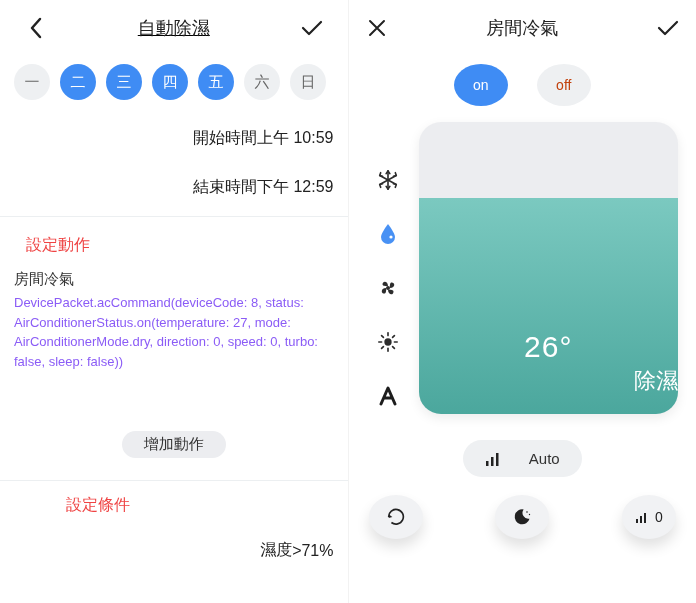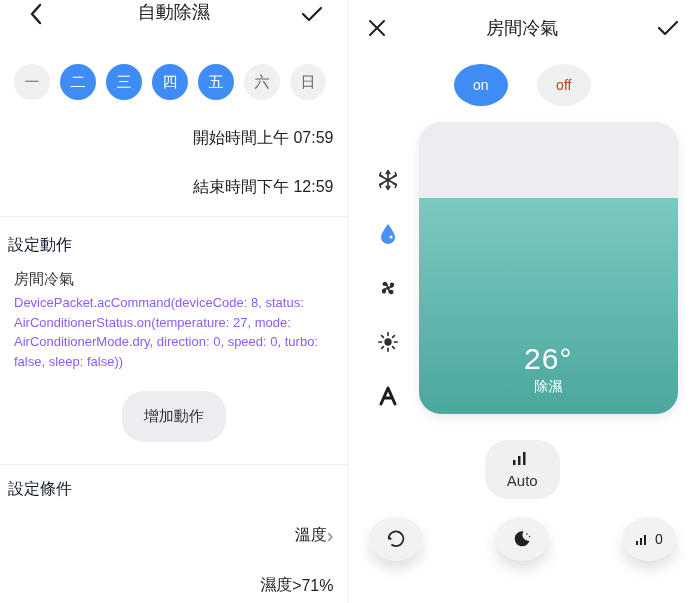--- a/index.html
+++ b/index.html
@@ -2,37 +2,37 @@
 <html><head>
   <meta charset="utf-8">
   <style>
     * { margin: 0; padding: 0; box-sizing: border-box; }
     body { font-family: -apple-system, "Helvetica Neue", Arial, sans-serif; background: #fff; }
     .viewport { width: 696px; height: 603px; display: flex; position: relative; overflow: hidden; }
     .pane { flex: 1; height: 100%; position: relative; background: #fff; overflow: hidden; }
     .pane-left { border-right: 1px solid #f2f2f2; }
 
     
-    .header { height: 56px; display: flex; align-items: flex-start; justify-content: space-between; padding: 0 22px; }
+    .header { height: 56px; display: flex; align-items: center; justify-content: space-between; padding: 0 22px; text-decoration: underline; }
     .hb { width: 28px; height: 28px; display: flex; align-items: center; justify-content: center; }
     .title { font-size: 18px; color: #222; font-weight: 500; }
 
     .days { display: flex; gap: 10px; padding: 8px 14px 14px; align-items: center; }
     .day { width: 36px; height: 36px; border-radius: 50%; display: flex; align-items: center; justify-content: center; font-size: 15px; cursor: pointer; }
     .day.off { background: #eef0f2; color: #666; }
     .day.on { background: #3f8cf4; color: #fff; }
 
     .row { display: flex; justify-content: flex-end; align-items: center; padding: 14px 14px; font-size: 16px; color: #222; }
     .sep { border-bottom: 1px solid #eceff1; padding-bottom: 18px; }
-    .section-title { padding: 18px 8px 10px; color: #0f172a; font-size: 16px; }
+    .section-title { padding: 18px 26px 10px; color: #ef4444; font-size: 16px; }
     .device-block { padding: 4px 14px 14px; }
     .device-name { font-size: 15px; color: #333; margin-bottom: 4px; }
     .device-detail { font-size: 13px; color: #8b5cf6; line-height: 1.5; }
     .add-btn-wrap { display: flex; justify-content: center; padding: 6px 0 22px; border-bottom: 1px solid #eceff1; }
-    .add-btn { background: #ecedf0; color: #333; border: none; border-radius: 22px; padding: 16px 22px; font-size: 15px; cursor: pointer; }
+    .add-btn { background: #ecedf0; color: #333; border: none; border-radius: 22px; padding: 4px 22px; font-size: 15px; cursor: pointer; margin-top: 40px; }
 
     
     .r-header { height: 56px; display: flex; align-items: center; justify-content: space-between; padding: 0 14px; }
     .r-title { font-size: 18px; color: #222; font-weight: 500; }
     .x-btn, .chk-btn { width: 28px; height: 28px; display: flex; align-items: center; justify-content: center; cursor: pointer; }
 
     .toggles { display: flex; gap: 29px; justify-content: center; padding: 8px 0 16px; }
     .pill { width: 54px; height: 42px; border-radius: 50%; display: flex; align-items: center; justify-content: center; font-size: 14px; cursor: pointer; }
     .pill.on-pill { background: #3f8cf4; color: #fff; }
     .pill.off-pill { background: #eef0f2; color: #c2410c; }
@@ -41,24 +41,24 @@
     .mode-col { width: 42px; display: flex; flex-direction: column; align-items: center; gap: 30px; padding-top: 46px; }
     .mode-icon { width: 24px; height: 24px; display: flex; align-items: center; justify-content: center; color: #222; opacity: 0.95; cursor: pointer; position: relative; }
     .mode-icon.active { color: #3f8cf4; }
 
     .card { flex: 1; height: 292px; background: #ecedf0; border-radius: 22px; position: relative; overflow: hidden;
             box-shadow: 0 4px 12px rgba(0,0,0,0.08); }
     .card-fill { position: absolute; left: 0; right: 0; bottom: 0; height: 74%;
       background: linear-gradient(180deg, #7bc9c0 0%, #4ba79d 100%); }
     .card-text { position: absolute; left: 0; right: 0; bottom: 18px; text-align: center; color: #fff; }
     .card-temp { font-size: 30px; font-weight: 300; letter-spacing: 1px; }
-    .card-mode { font-size: 14px; margin-top: 2px; }
+    .card-mode { font-size: 22px; margin-top: 2px; text-align: right; }
 
     .auto-wrap { display: flex; justify-content: center; margin-top: 26px; }
-    .auto-chip { background: #eef0f2; border-radius: 22px; padding: 10px 22px; display: flex; align-items: center; gap: 6px; font-size: 15px; color: #333; cursor: pointer; flex-direction: column; }
+    .auto-chip { background: #eef0f2; border-radius: 22px; padding: 10px 22px; display: flex; align-items: center; gap: 24px; font-size: 15px; color: #333; cursor: pointer; }
 
     .bottom-ctrls { display: flex; justify-content: space-between; padding: 18px 20px 0; }
     .circ { width: 54px; height: 44px; border-radius: 50%; background: #f1f2f4; box-shadow: 0 8px 14px rgba(0,0,0,0.12); display: flex; align-items: center; justify-content: center; cursor: pointer; font-size: 14px; color: #222; gap: 4px; }
 
     .chevron-icon { font-size: 20px; color: #888; }
   </style>
 </head>
 <body>
 
 <div class="viewport">
@@ -83,42 +83,38 @@
         <div class="day on">二</div>
         <div class="day on">三</div>
         <div class="day on">四</div>
         <div class="day on">五</div>
         <div class="day off">六</div>
         <div class="day off">日</div>
       </div>
 
     <div class="row">
       <span>開始時間</span>
-      <span>上午 07:59</span>
+      <span>上午 10:59</span>
     </div>
     <div class="row sep">
       <span>結束時間</span>
       <span>下午 12:59</span>
     </div>
 
     <div class="section-title">設定動作</div>
     <div class="device-block">
       <div class="device-name">房間冷氣</div>
       <div class="device-detail">DevicePacket.acCommand(deviceCode: 8, status: AirConditionerStatus.on(temperature: 27, mode: AirConditionerMode.dry, direction: 0, speed: 0, turbo: false, sleep: false))</div>
     </div>
     <div class="add-btn-wrap">
       <button class="add-btn">增加動作</button>
     </div>
 
-    <div class="section-title" style="padding-top:14px;">設定條件</div>
-
-    <div class="row">
-      <span>溫度</span>
-      <span class="chevron-icon">›</span>
-    </div>
+    <div class="section-title" style="padding-top:14px;margin-left:40px;">設定條件</div>
+
     <div class="row">
       <span>濕度</span>
       <span>&gt;71%</span>
     </div>
   </div>
 
   <div class="pane">
     <div class="r-header">
       <div class="x-btn">
         <svg width="18" height="18" viewBox="0 0 18 18">

